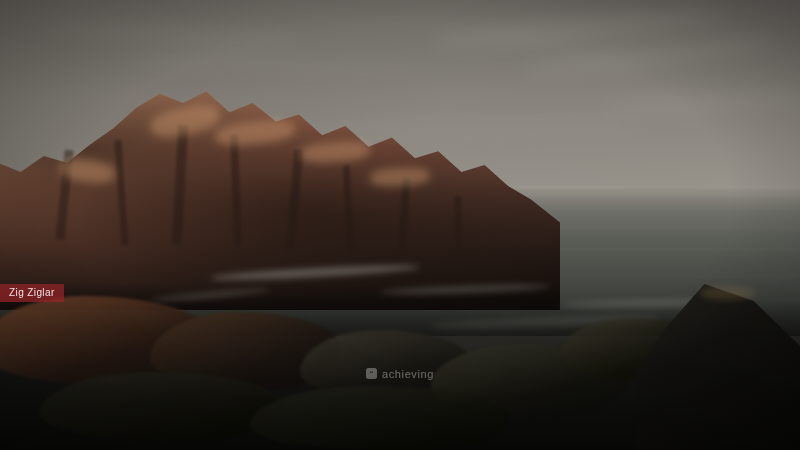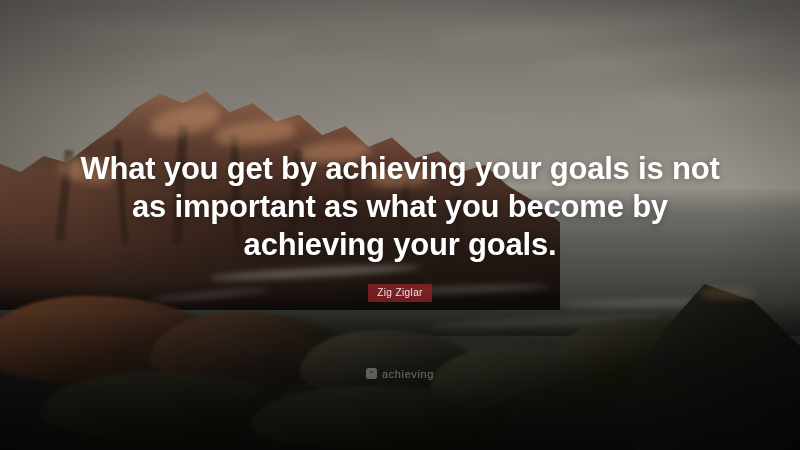--- a/index.html
+++ b/index.html
@@ -189,21 +189,21 @@
     line-height: 38px;
     letter-spacing: -0.2px;
     text-shadow: 0 1px 6px rgba(0,0,0,0.30);
     padding: 0 70px;
     box-sizing: border-box;
   }
   .author-wrap {
     position: absolute;
     left: 0; top: 282px;
     width: 800px;
-    text-align: center;
+    text-align: left;
   }
   .author {
     display: inline-block;
     background: rgba(150,36,40,0.72);
     color: #f0e2e2;
     font-size: 10px;
     letter-spacing: .4px;
     padding: 3px 9px 4px 9px;
     border-radius: 1px;
   }
@@ -295,21 +295,20 @@
     <div class="fgrock fr5"></div>
     <div class="fgrock fr6"></div>
     <div class="fgrock fr7"></div>
 
     <div class="bigrock"></div>
     <div class="bigrock-hl"></div>
 
     <div class="vignette"></div>
   </div>
 
-  <div class="quote">What you get by achieving your goals is not as important as what you become by achieving your goals.</div>
 
   <div class="author-wrap">
     <span class="author">Zig Ziglar</span>
   </div>
 
   <div class="watermark">
     <span class="wm-inner">
       <span class="wm-badge">“</span>
       <span class="wm-text">achieving</span>
     </span>

